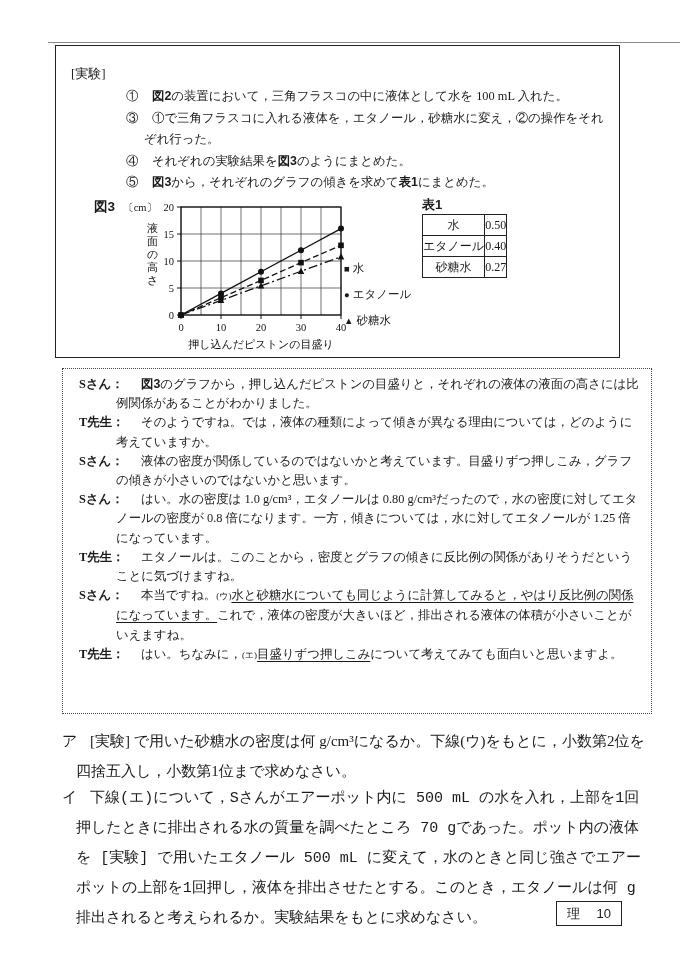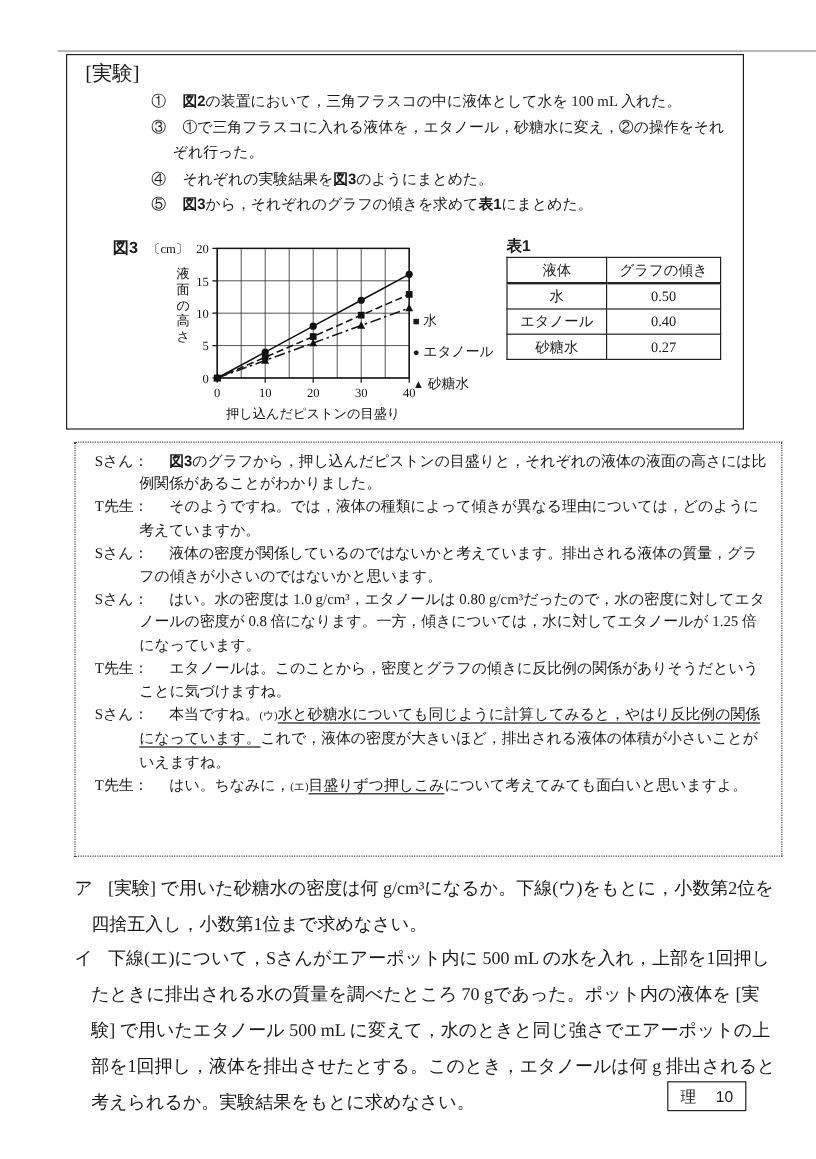--- a/index.html
+++ b/index.html
@@ -8,21 +8,21 @@
     font-family:"Liberation Serif","DejaVu Serif",serif;color:#1a1a1a;
     overflow:hidden;margin:0 auto;
   }
   .toprule{position:absolute;left:48px;top:42px;width:632px;height:0;border-top:1px solid #8a8a8a;}
 
   
   .exp-box{
     position:absolute;left:55px;top:45px;width:565px;height:313px;
     border:1.6px solid #222;box-sizing:border-box;padding:6px 6px 0 22px;
   }
-  .exp-title{font-size:17px;line-height:20px;margin-left:-7px;}
+  .exp-title{font-size:13px;line-height:20px;margin-left:-7px;margin-top:12px;}
   .steps{margin-top:2px;margin-left:48px;}
   .step{font-size:12.4px;line-height:21.5px;padding-left:18px;text-indent:-18px;}
   .step .num{display:inline-block;width:26px;text-indent:0;}
   b.ref{font-family:"Liberation Sans","DejaVu Sans",sans-serif;font-weight:bold;}
 
   
   .fig-label{
     position:absolute;left:38px;top:152px;font-size:13.5px;font-weight:bold;
     font-family:"Liberation Sans","DejaVu Sans",sans-serif;
   }
@@ -51,32 +51,32 @@
   table.t1 th{border-bottom:2px solid #222;}
   table.t1 .c1{width:82px;}
   table.t1 .c2{width:94px;}
 
   
   .dialog-box{
     position:absolute;left:62px;top:368px;width:590px;height:346px;
     border:1.3px dotted #444;box-sizing:border-box;padding:6px 10px 0 16px;
   }
   .turn{font-size:12.4px;line-height:19.2px;padding-left:37px;text-indent:-37px;}
-  .turn .speaker{display:inline-block;width:62px;text-indent:0;}
+  .turn .speaker{display:inline-block;width:62px;text-indent:0;font-weight:bold;}
   .seg-small{font-size:9px;}
   .seg-u{text-decoration:underline;text-underline-offset:3px;}
 
   
   .question{
     position:absolute;left:48px;width:600px;font-size:15px;line-height:30px;
     padding-left:28px;text-indent:-14px;box-sizing:border-box;
   }
   .question .qlabel{display:inline-block;width:28px;text-indent:0;}
   #q-a{top:726px;}
-  #q-b{top:784px;}
+  #q-b{top:784px;font-family:Liberation Mono, monospace;}
 
   
   .footer-box{
     position:absolute;left:556px;top:901px;width:66px;height:25px;
     border:1.4px solid #222;box-sizing:border-box;
     display:flex;align-items:center;justify-content:space-between;
     padding:0 10px;font-size:13px;
     font-family:"Liberation Sans","DejaVu Sans",sans-serif;
   }
 </style>
@@ -161,44 +161,40 @@
 
     <div class="legend">
       <div class="legend-item"><span class="mk">■</span><span>水</span></div>
       <div class="legend-item"><span class="mk">●</span><span>エタノール</span></div>
       <div class="legend-item"><span class="mk">▲</span><span>砂糖水</span></div>
     </div>
 
     <div class="tbl-caption">表1</div>
     <table class="t1">
       <tbody>
-          <tr>
-        <th class="c1">液体</th>
-        <th class="c2">グラフの傾き</th>
-      </tr>
       <tr>
         <td>水</td>
         <td>0.50</td>
       </tr>
       <tr>
         <td>エタノール</td>
         <td>0.40</td>
       </tr>
       <tr>
         <td>砂糖水</td>
         <td>0.27</td>
       </tr>
     </tbody>
       </table>
   </div>
 
   <div class="dialog-box">
     <div class="turn"><span class="speaker">Sさん：</span><span><b class="ref">図3</b>のグラフから，押し込んだピストンの目盛りと，それぞれの液体の液面の高さには比例関係があることがわかりました。</span></div>
     <div class="turn"><span class="speaker">T先生：</span><span>そのようですね。では，液体の種類によって傾きが異なる理由については，どのように考えていますか。</span></div>
-    <div class="turn"><span class="speaker">Sさん：</span><span>液体の密度が関係しているのではないかと考えています。排出される液体の質量，グラフの傾きが小さいのではないかと思います。</span></div>
+    <div class="turn"><span class="speaker">Sさん：</span><span>液体の密度が関係しているのではないかと考えています。目盛りずつ押しこみ，グラフの傾きが小さいのではないかと思います。</span></div>
     <div class="turn"><span class="speaker">Sさん：</span><span>はい。水の密度は 1.0 g/cm³，エタノールは 0.80 g/cm³だったので，水の密度に対してエタノールの密度が 0.8 倍になります。一方，傾きについては，水に対してエタノールが 1.25 倍になっています。</span></div>
     <div class="turn"><span class="speaker">T先生：</span><span>エタノールは。このことから，密度とグラフの傾きに反比例の関係がありそうだということに気づけますね。</span></div>
     <div class="turn"><span class="speaker">Sさん：</span><span>本当ですね。</span><span class="seg-small">(ウ)</span><span class="seg-u">水と砂糖水についても同じように計算してみると，やはり反比例の関係になっています。</span><span>これで，液体の密度が大きいほど，排出される液体の体積が小さいことがいえますね。</span></div>
     <div class="turn"><span class="speaker">T先生：</span><span>はい。ちなみに，</span><span class="seg-small">(エ)</span><span class="seg-u">目盛りずつ押しこみ</span><span>について考えてみても面白いと思いますよ。</span></div>
   </div>
 
   <div class="question" id="q-a"><span class="qlabel">ア</span><span>[実験] で用いた砂糖水の密度は何 g/cm³になるか。下線(ウ)をもとに，小数第2位を四捨五入し，小数第1位まで求めなさい。</span></div>
   <div class="question" id="q-b"><span class="qlabel">イ</span><span>下線(エ)について，Sさんがエアーポット内に 500 mL の水を入れ，上部を1回押したときに排出される水の質量を調べたところ 70 gであった。ポット内の液体を [実験] で用いたエタノール 500 mL に変えて，水のときと同じ強さでエアーポットの上部を1回押し，液体を排出させたとする。このとき，エタノールは何 g 排出されると考えられるか。実験結果をもとに求めなさい。</span></div>
 
   <div class="footer-box">

